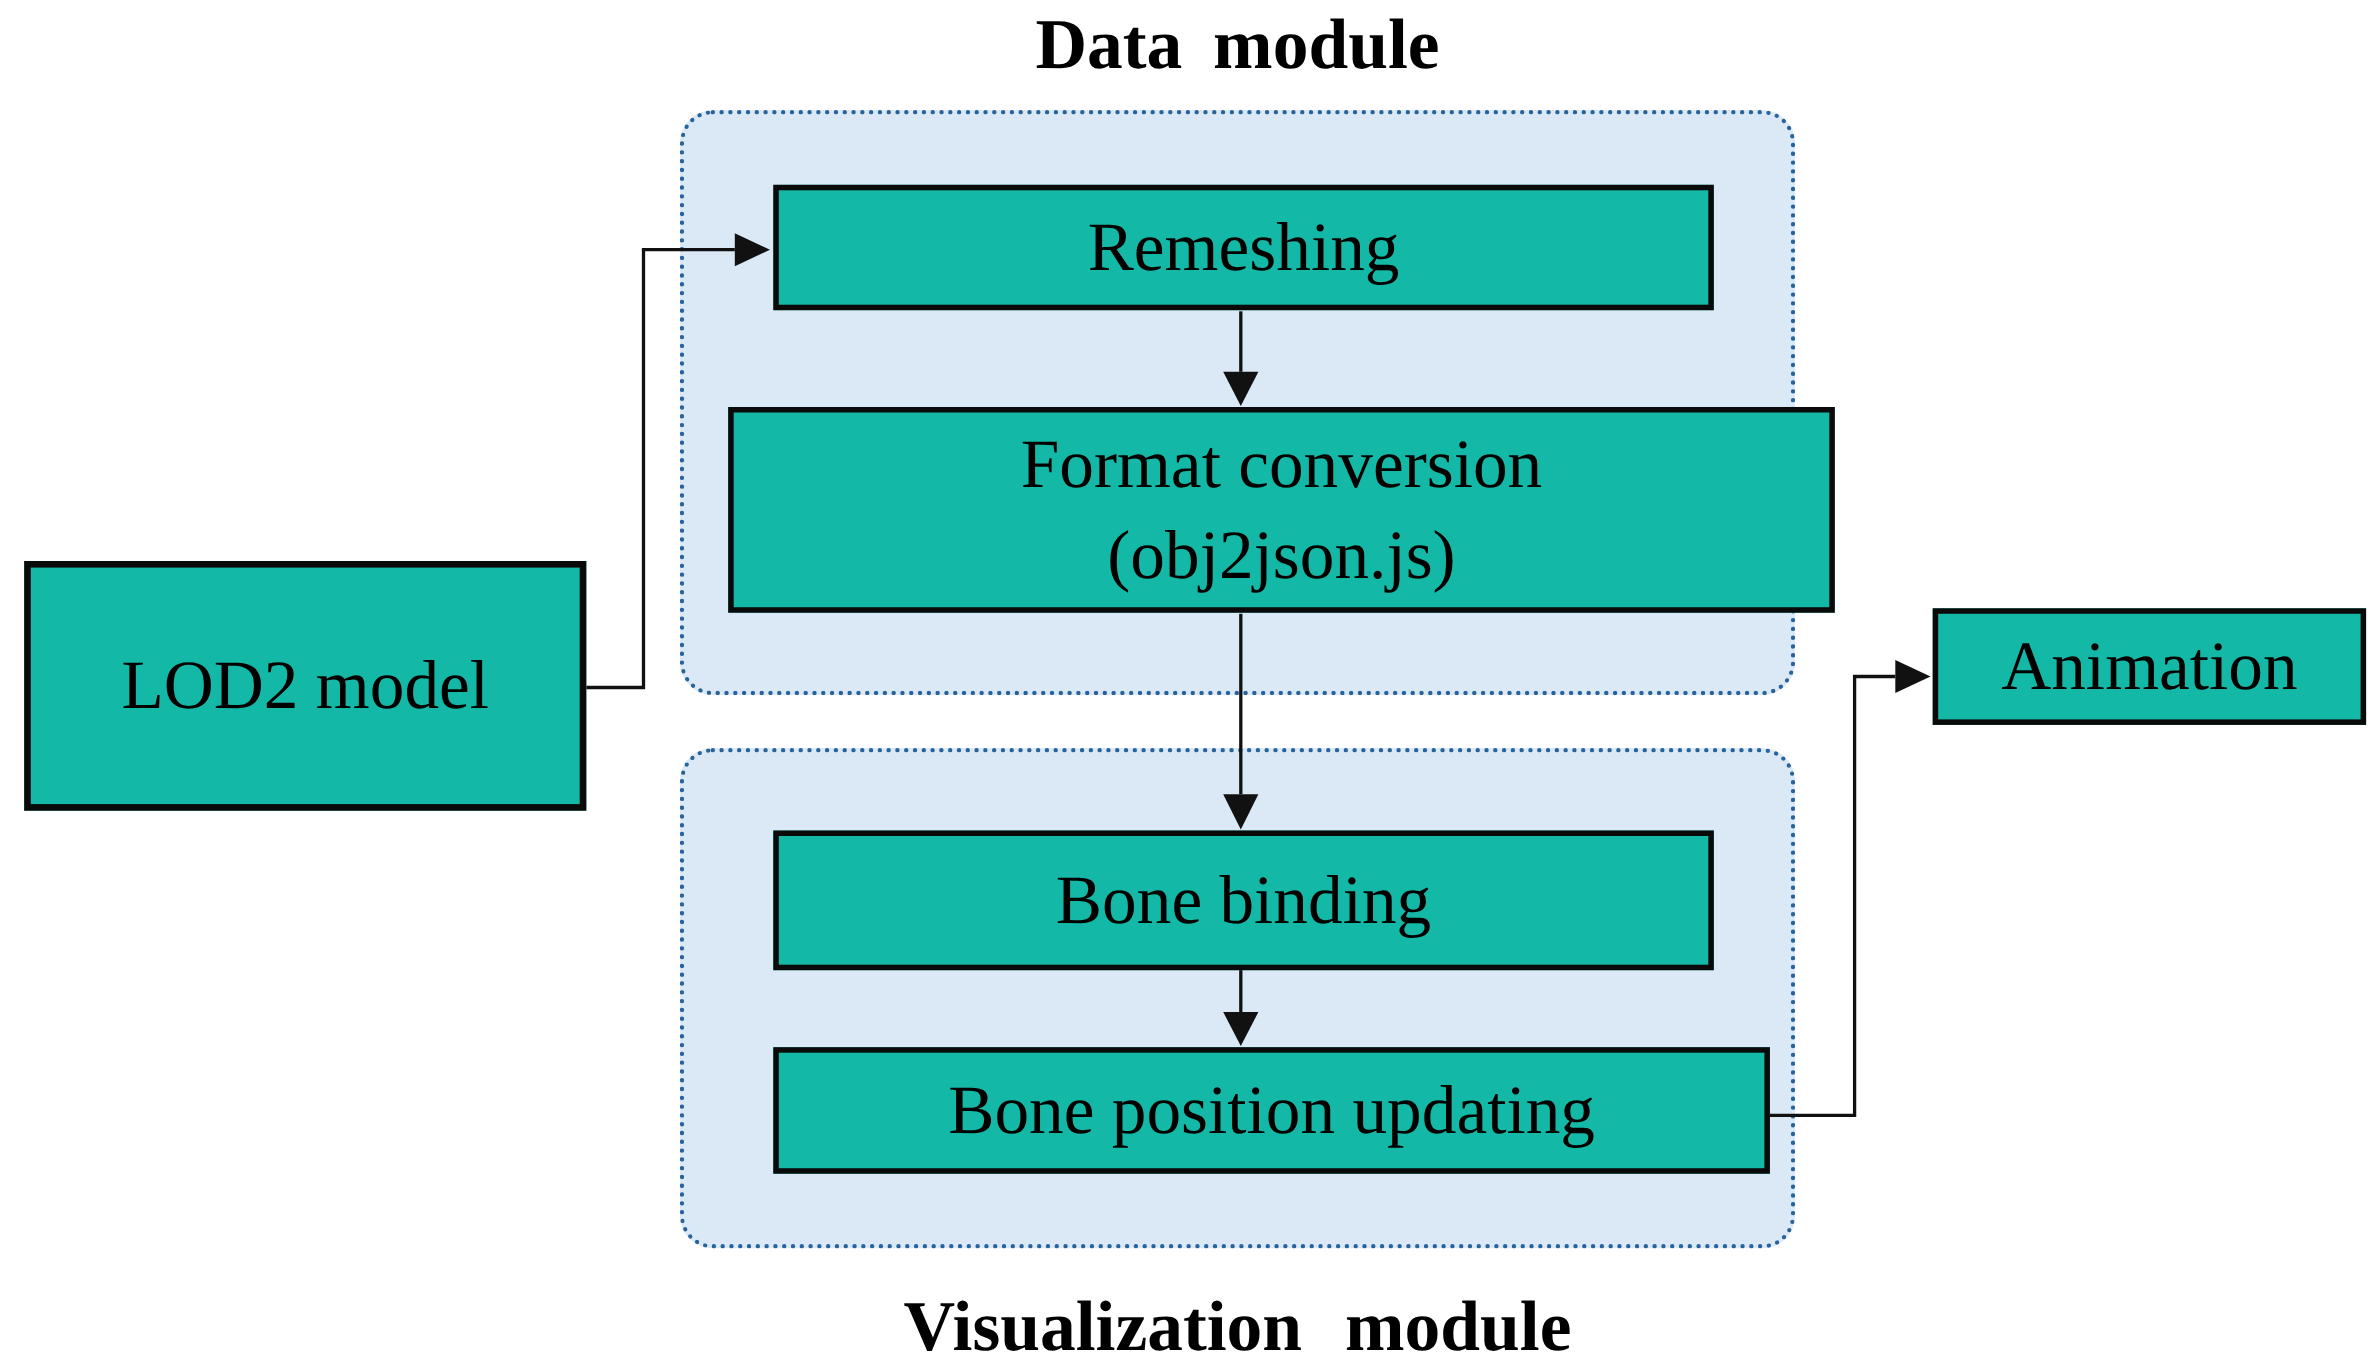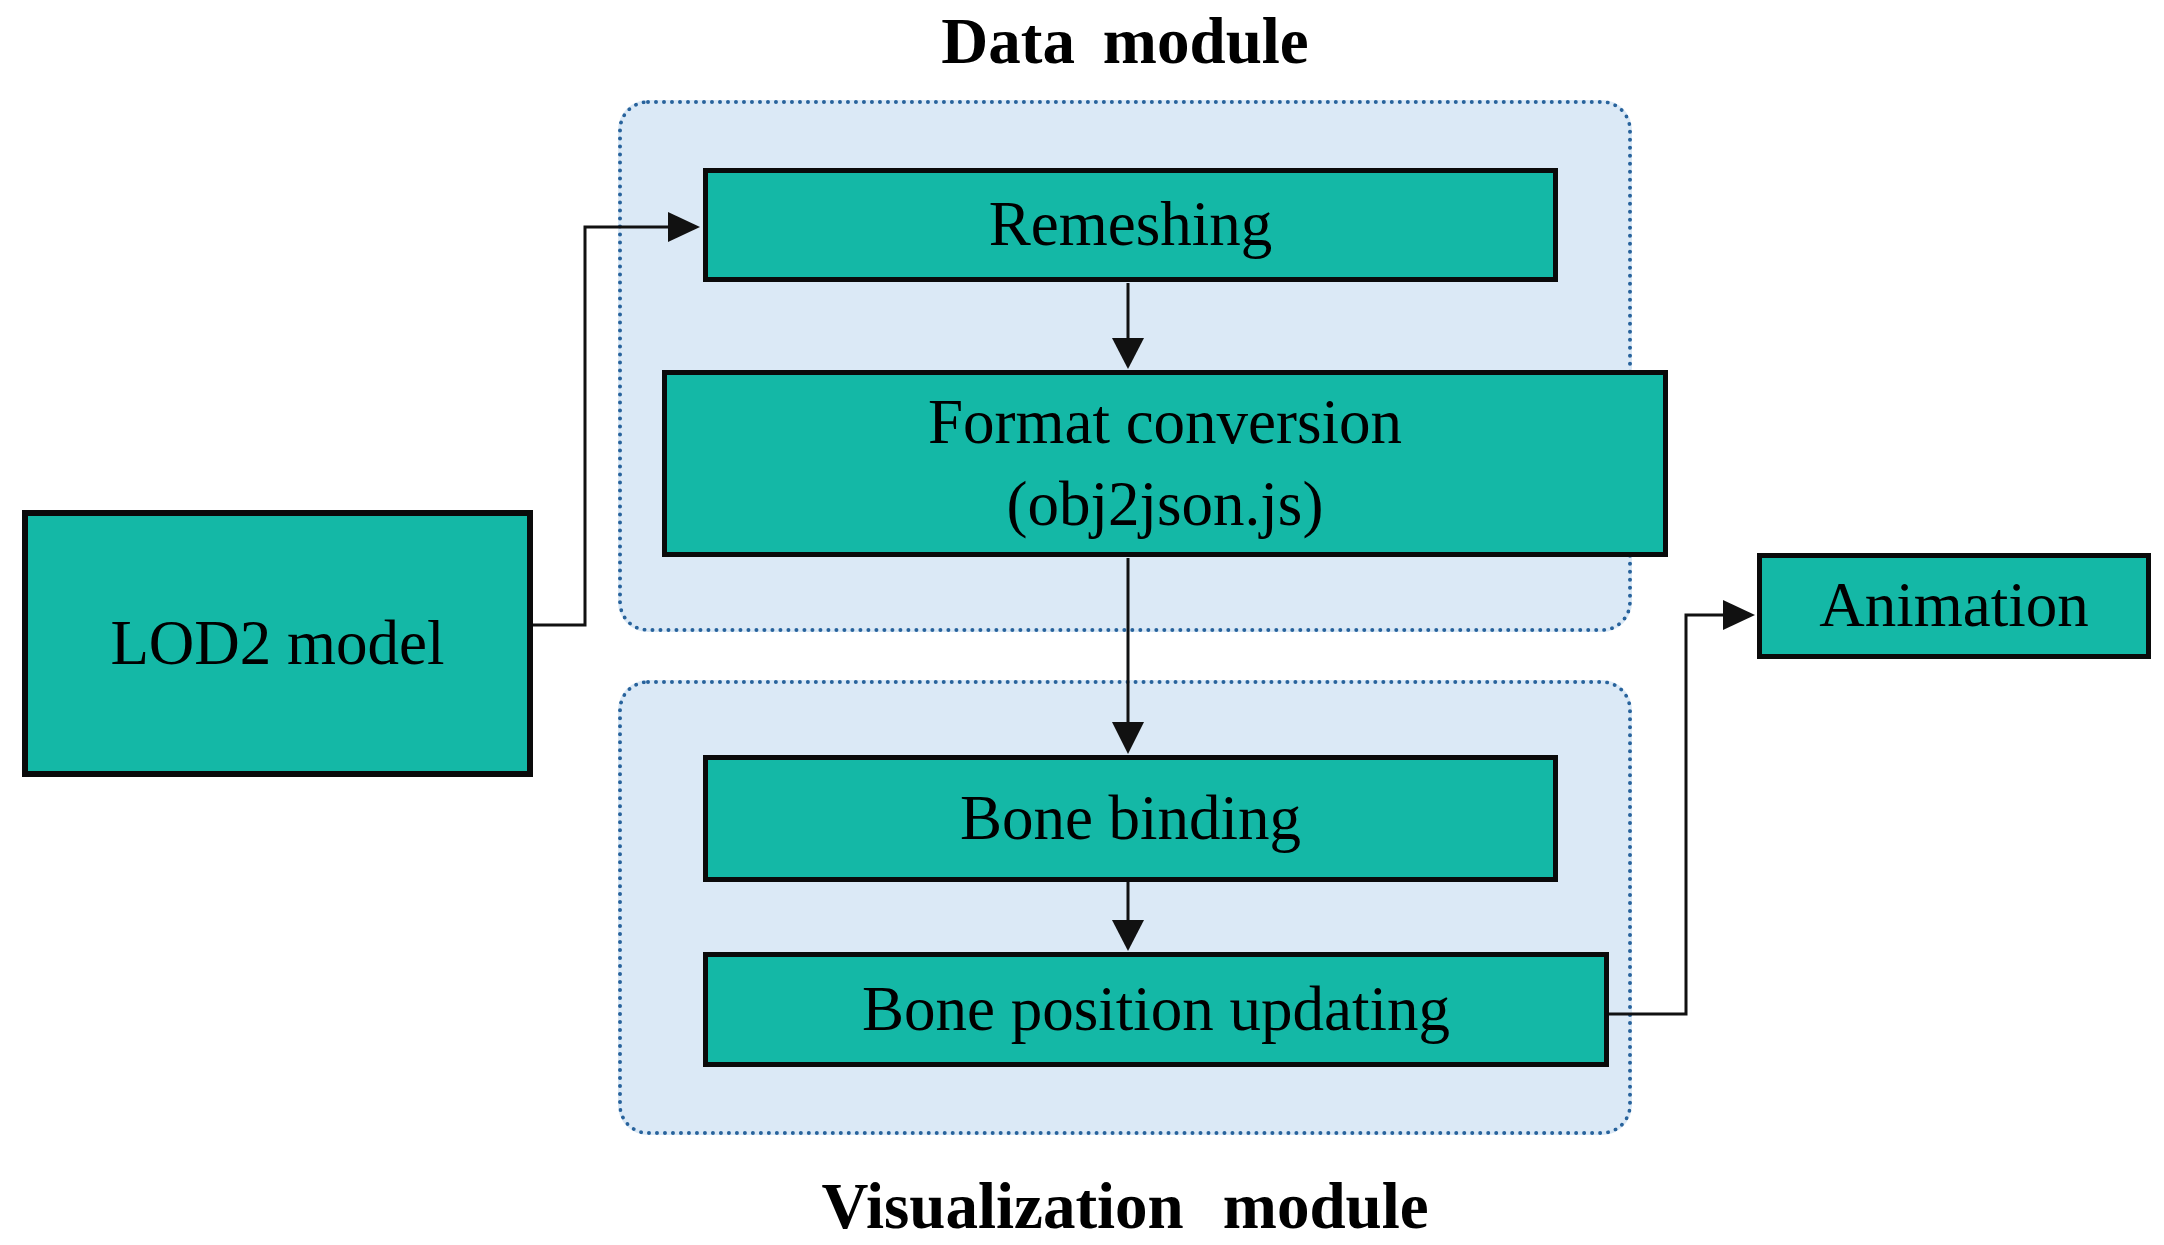--- a/index.html
+++ b/index.html
@@ -46,21 +46,21 @@
     justify-content: center;
     text-align: center;
     font-size: 63px;
     line-height: 1.3;
     white-space: nowrap;
   }
   .node-remeshing     { left: 703px;  top: 168px; width: 855px; height: 114px; }
   .node-format        { left: 662px;  top: 370px; width: 1006px; height: 187px; }
   .node-bone-binding  { left: 703px;  top: 755px; width: 855px; height: 127px; }
   .node-bone-position { left: 703px;  top: 952px; width: 906px; height: 115px; }
-  .node-lod2          { left: 22px;   top: 510px; width: 511px; height: 267px; border-width: 6px; }
+  .node-lod2          { left: 22px;   top: 510px; width: 511px; height: 227px; border-width: 6px; }
   .node-animation     { left: 1757px; top: 553px; width: 394px; height: 106px; }
   .node-lod2 .line2   { letter-spacing: 4px; }
   .connectors {
     position: absolute;
     left: 0; top: 0;
     pointer-events: none;
   }
 </style>
 </head>
 <body>

